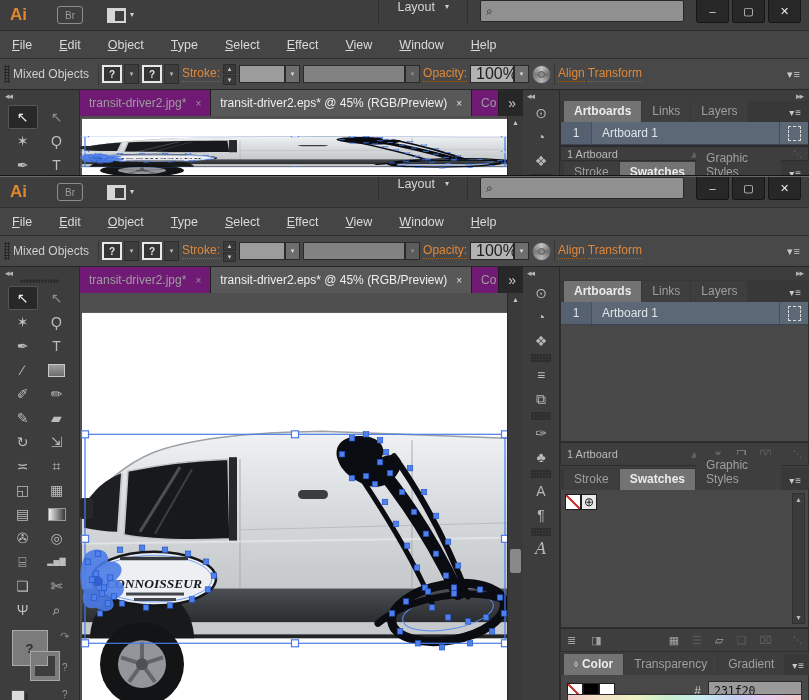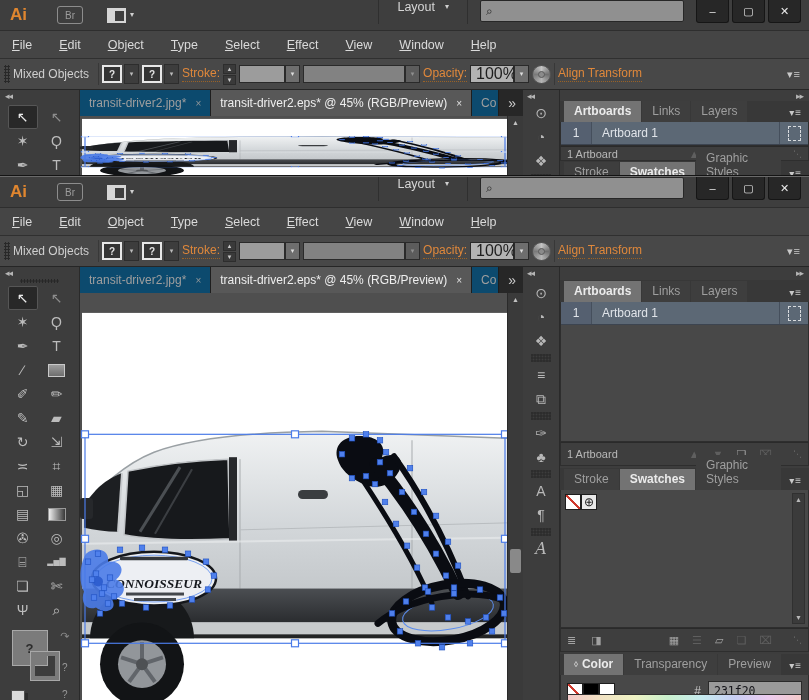--- a/index.html
+++ b/index.html
@@ -88,21 +88,21 @@
   .fs-stroke{position:absolute;left:22px;top:22px;width:28px;height:28px;border:4px solid #7b7b7b;
     outline:1px solid #a8a8a8;box-sizing:border-box;}
   .fs-swap{position:absolute;right:1px;top:0;color:#8a8a8a;font-size:11px;}
   .fs-q{position:absolute;color:#9a9a9a;font-size:10px;}
   .fs-mini{position:absolute;left:2px;bottom:0;width:12px;height:10px;background:#dcdcdc;border:1px solid #4e4e4e;
     box-shadow:3px 3px 0 #2e2e2e;}
 
   
   .canvas-col{width:443px;display:flex;flex-direction:column;box-sizing:border-box;}
   .doc-tabbar{height:26px;background:#272727;display:flex;align-items:stretch;overflow:hidden;}
-  .doc-tab{background:#0c4a6e;color:#9e9e9e;font-size:12px;display:flex;align-items:center;padding:0 9px;
+  .doc-tab{background:#701a75;color:#9e9e9e;font-size:12px;display:flex;align-items:center;padding:0 9px;
     gap:9px;border-right:1px solid #1e1e1e;white-space:nowrap;cursor:default;}
   .doc-tab.active{background:#585858;color:#eeeeee;}
   .doc-tab.partial{width:34px;overflow:hidden;padding-right:0;}
   .tab-close{font-size:10px;opacity:.9;}
   .tab-overflow{color:#cccccc;font-size:14px;display:flex;align-items:center;padding:0 9px;letter-spacing:-2px;}
   .canvas-wrap{flex:1;display:flex;min-height:0;}
   .canvas-area{width:427px;position:relative;background:#4f4f4f;}
   svg.canvas-art{position:absolute;inset:0;width:100%;height:100%;display:block;}
   .v-scroll{width:16px;background:#3a3a3a;border-left:1px solid #2a2a2a;position:relative;box-sizing:border-box;}
   .vs-up{height:13px;color:#c2c2c2;font-size:7px;text-align:center;line-height:14px;}
@@ -951,21 +951,21 @@
           <span class="gripc">⋱</span>
         </span>
       </div>
 
       <div class="pgap"></div>
 
       <div class="colorp">
         <div class="ptab-row">
               <span class="ptab active"><span class="tab-diamond">◊</span>Color</span>
               <span class="ptab">Transparency</span>
-              <span class="ptab">Preview</span>
+              <span class="ptab">Gradient</span>
               <span class="pmenu">▾≡</span>
             </div>
         <div class="panel-content pc-color">
           <div class="color-row">
             <span class="swatch none"></span>
             <span class="swatch black"></span>
             <span class="swatch white"></span>
             <span class="hex-wrap">
               <span>#</span>
               <input class="hex-input" value="231f20" style="">

